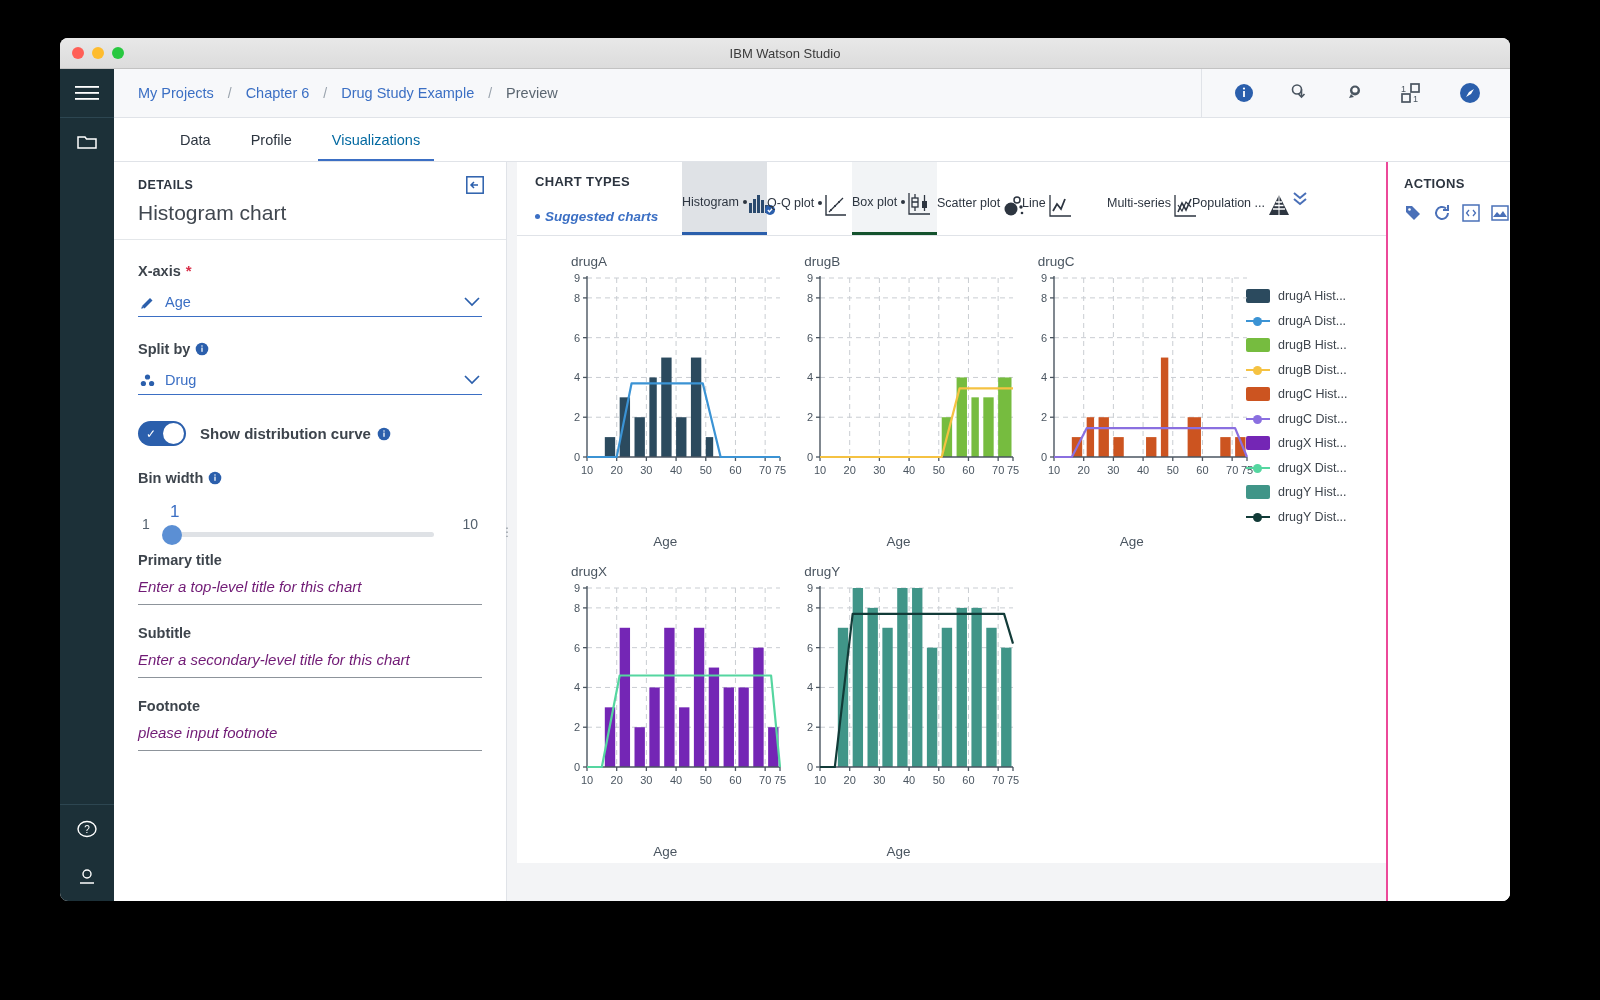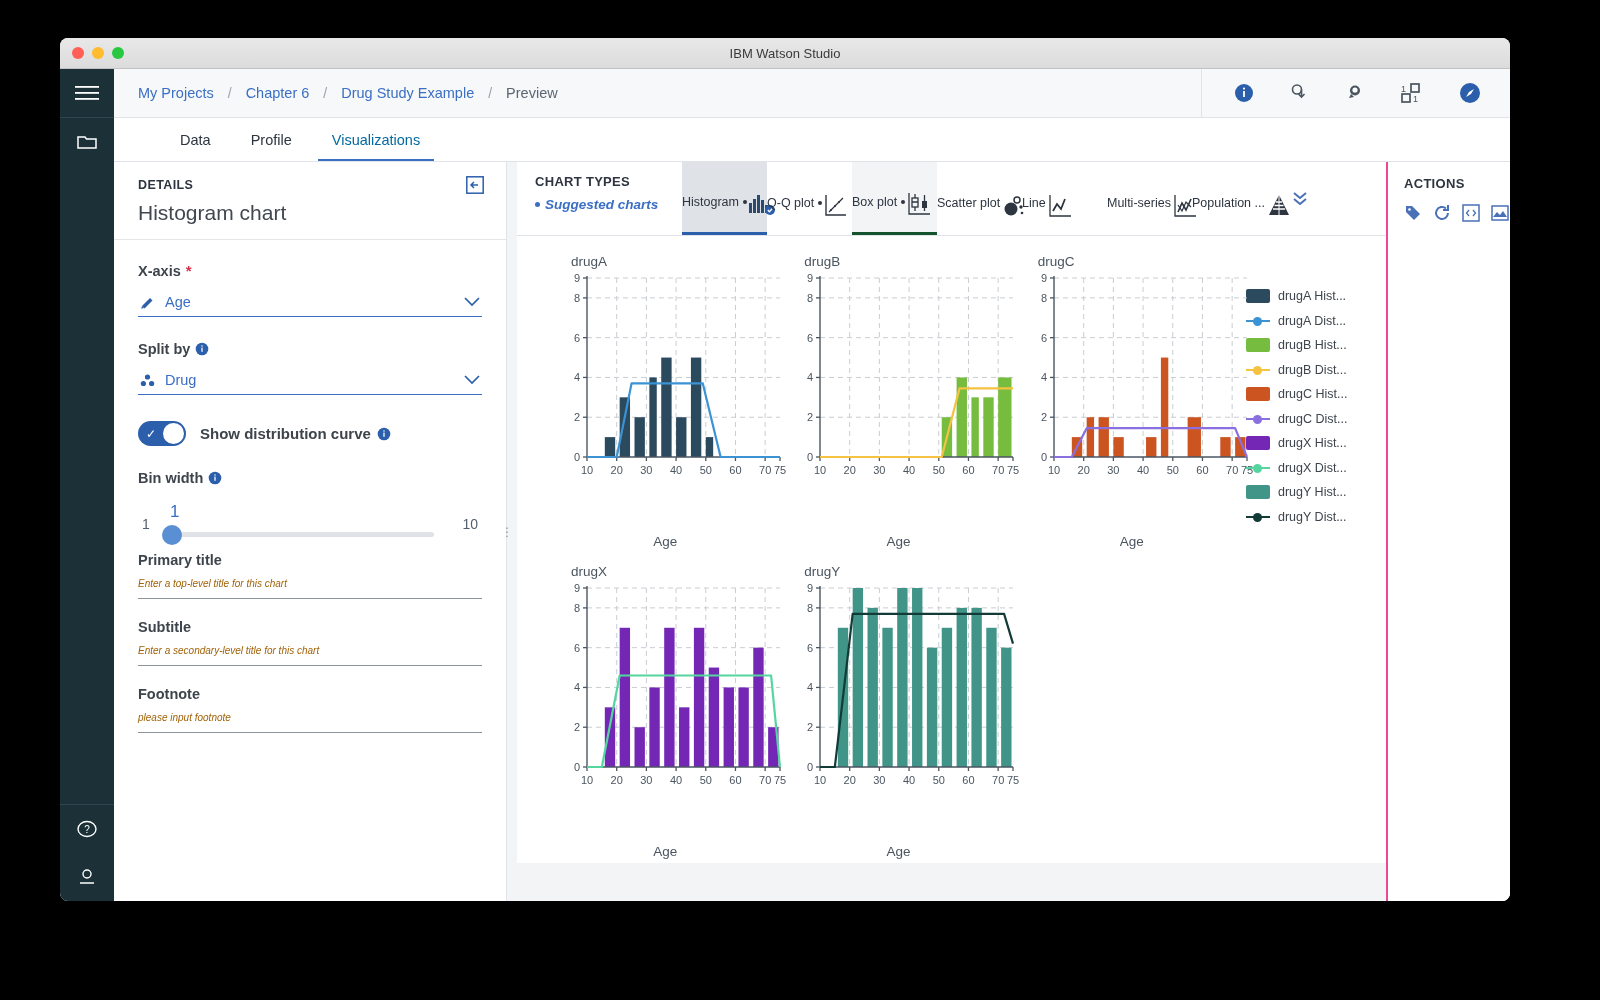--- a/index.html
+++ b/index.html
@@ -130,39 +130,39 @@
   }
   .slider-thumb {
     position: absolute; left: 24px; top: 27px;
     width: 20px; height: 20px; border-radius: 50%; background: #5b8fd4;
   }
   .text-field { margin-bottom: 20px; }
   .text-field .tf-label { font-size: 14.5px; font-weight: bold; color:#3d444c; }
   .tf-input {
     margin-top: 10px; padding-bottom: 9px;
     border-bottom: 1px solid #8d949b;
-    font-size: 10px; color: #a16207; font-style: italic;
+    font-size: 15px; color: #701a75; font-style: italic;
   }
   
   .drag-handle {
     width: 10px; flex: 0 0 10px; background: #f3f4f6;
     display: flex; align-items: center; justify-content: center;
     color: #8d949b; font-size: 12px; letter-spacing: -1px;
   }
   
   .chart-area { flex: 1; display: flex; flex-direction: column; min-width:0; background:#ffffff; }
   .charttypes-bar {
     height: 74px; display: flex; align-items: stretch;
     border-bottom: 1px solid #e0e3e8; background: #ffffff;
   }
   .ct-title-box { padding: 12px 18px 0 18px; width: 165px; flex: 0 0 165px; }
   .ct-title { font-size: 13px; font-weight: bold; color:#2d3540; letter-spacing:.3px; }
   .ct-sugg {
     font-size: 13.5px; color:#3b6fc4; font-style: italic; font-weight: bold;
-    margin-top: 8px; display:flex; align-items:center; gap:5px;
+    margin-top: 20px; display:flex; align-items:center; gap:5px;
   }
   .dot { width:5px; height:5px; border-radius:50%; background:#3b6fc4; display:inline-block;}
   .ct-items { display: flex; flex: 1; }
   .ct-item {
     width: 85px; flex: 0 0 85px; display:flex; 
     align-items: center; padding-top: 9px; position: relative;
   }
   .ct-item.selected { background: #dfe2e6; border-bottom: 3px solid #2b5fac; }
   .ct-item.highlight { background: #f2f4f6; border-bottom: 3px solid #14532d; }
   .ct-item .ct-lbl {

